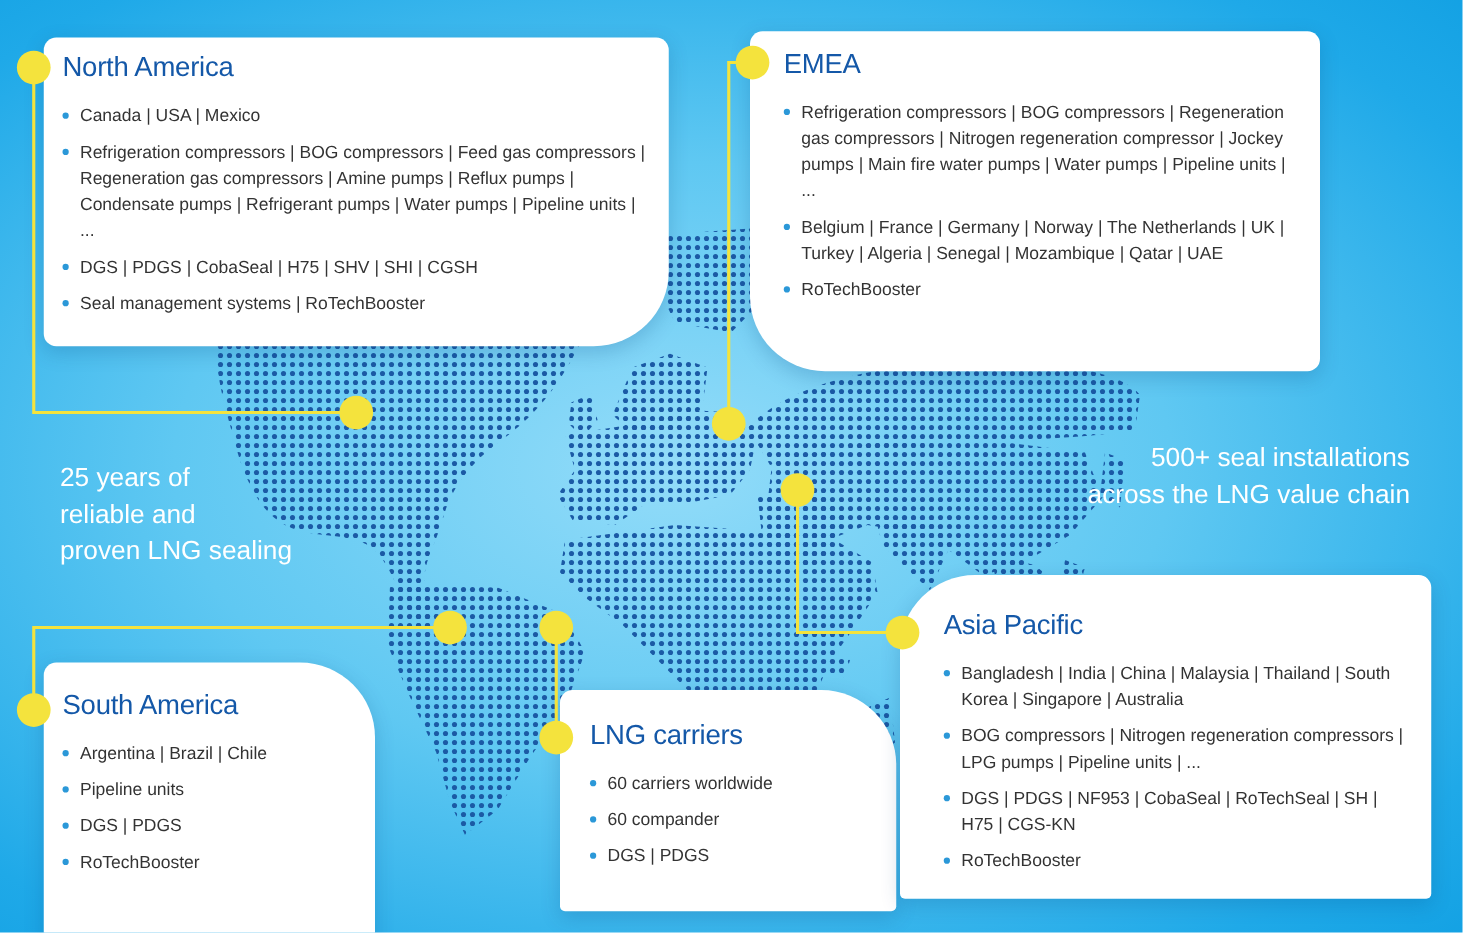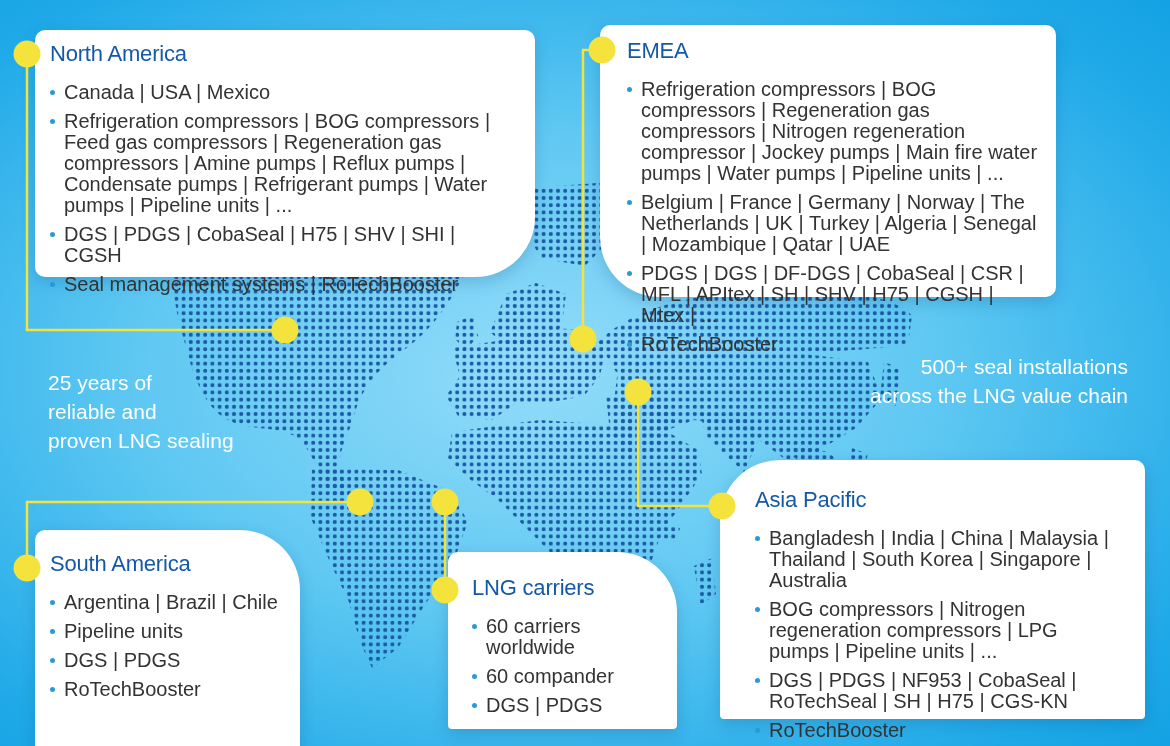--- a/index.html
+++ b/index.html
@@ -21,35 +21,35 @@
   .card h2{
     margin:0;
     font-size:22px;line-height:24px;font-weight:normal;
     letter-spacing:-0.2px;
     color:#1458A8;
   }
   .card ul{list-style:none;margin:16px 0 0 0;padding:0;}
   .card li{
     display:flex;align-items:flex-start;
     margin:0 0 8px 0;
-    font-size:20px;line-height:21px;color:#333333;
+    font-size:14px;line-height:21px;color:#333333;
   }
   .bullet{
     flex:0 0 auto;
     width:5px;height:5px;border-radius:50%;
     background:#2B98D8;
     margin:8px 9px 0 0;
   }
   .card-na{left:35px;top:30px;width:500px;height:247px;
     border-radius:10px 10px 60px 10px;padding:12px 18px 0 15px;box-sizing:border-box;}
   .card-emea{left:600px;top:25px;width:456px;height:272px;
     border-radius:10px 10px 10px 60px;padding:14px 18px 0 27px;box-sizing:border-box;}
   .card-sa{left:35px;top:530px;width:265px;height:250px;
     border-radius:10px 60px 4px 4px;padding:22px 12px 0 15px;box-sizing:border-box;}
-  .card-lng{left:448px;top:552px;width:229px;height:177px;
+  .card-lng{left:448px;top:552px;width:269px;height:177px;
     border-radius:10px 60px 4px 4px;padding:24px 10px 0 24px;box-sizing:border-box;}
   .card-ap{left:720px;top:460px;width:425px;height:259px;
     border-radius:60px 10px 4px 4px;padding:28px 22px 0 35px;box-sizing:border-box;}
   .note{
     position:absolute;z-index:2;
     color:#FFFFFF;
     font-size:21px;line-height:29px;font-weight:normal;
   }
   .note-left{left:48px;top:368px;text-align:left;}
   .note-right{right:42px;top:352px;text-align:right;}
@@ -124,24 +124,20 @@
       <li>
           <span class="bullet"></span>
           <span>Refrigeration compressors | BOG compressors | Regeneration gas compressors | Nitrogen regeneration compressor | Jockey pumps | Main fire water pumps | Water pumps | Pipeline units | ...</span>
         </li>
       <li>
           <span class="bullet"></span>
           <span>Belgium | France | Germany | Norway | The Netherlands | UK | Turkey | Algeria | Senegal | Mozambique | Qatar | UAE</span>
         </li>
       <li>
           <span class="bullet"></span>
-          <span>PDGS | DGS | DF-DGS | CobaSeal | CSR | MFL | APItex | SH | SHV | H75 | CGSH | Mtex | ...</span>
-        </li>
-      <li>
-          <span class="bullet"></span>
           <span>RoTechBooster</span>
         </li>
     </ul>
   </div>
 
   <div class="card card-sa">
     <h2>South America</h2>
     <ul>
       <li>
           <span class="bullet"></span>

